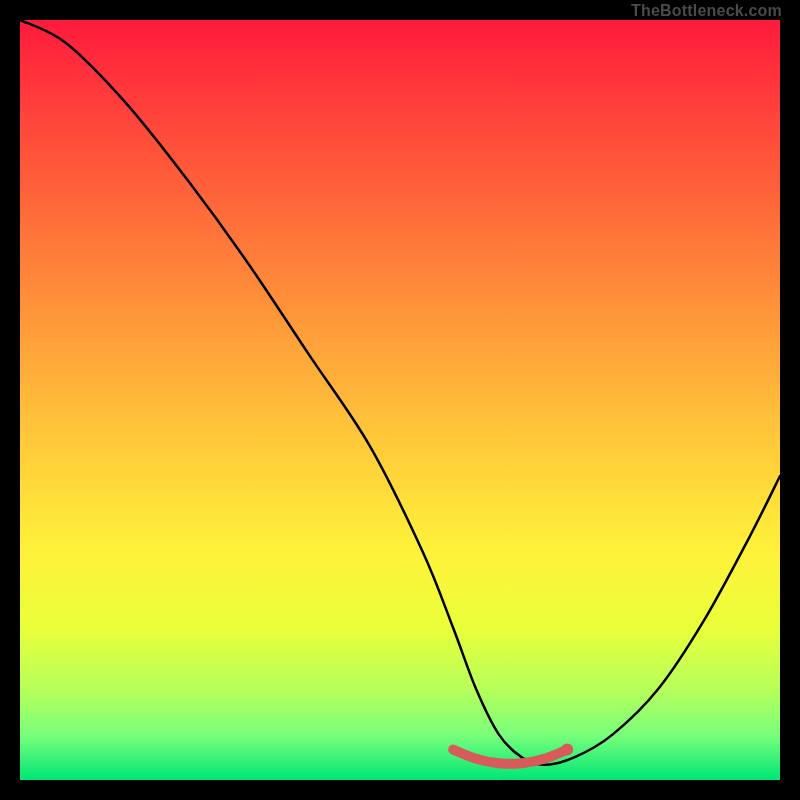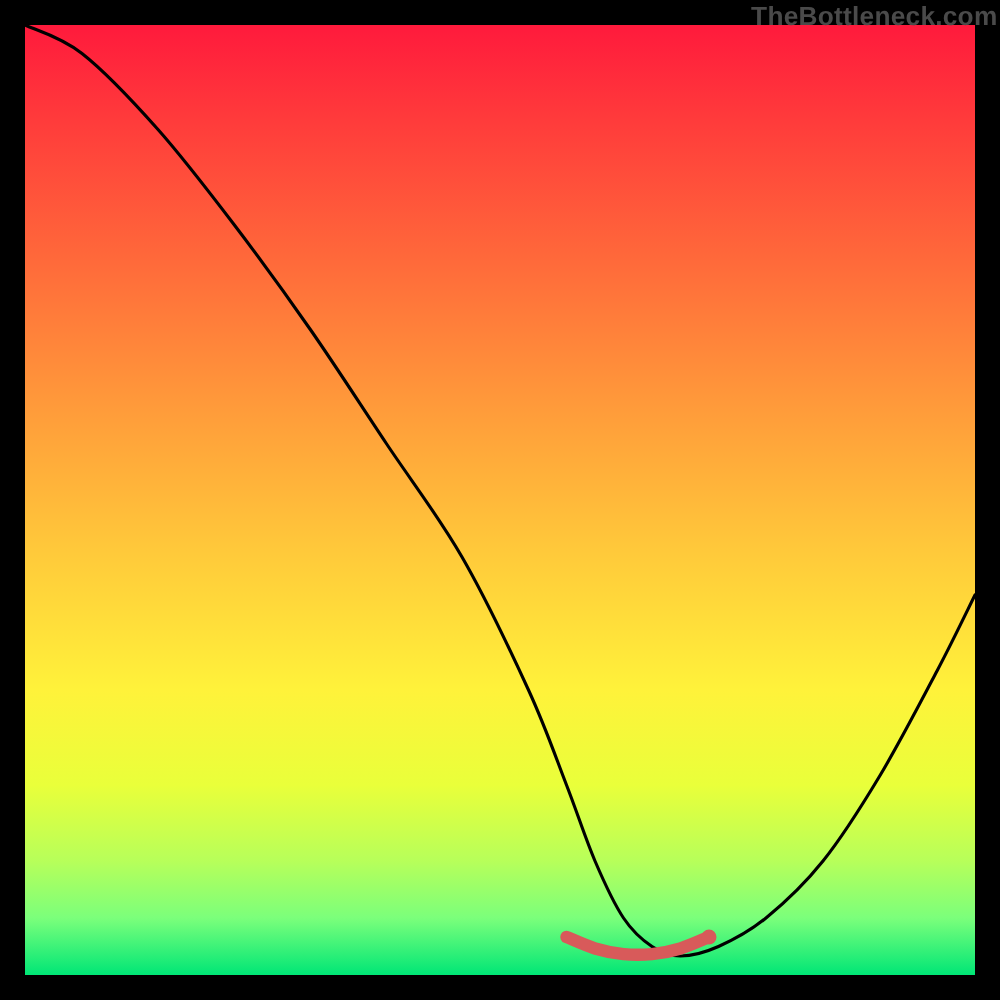--- a/index.html
+++ b/index.html
@@ -24,23 +24,23 @@
       #ffc83a 55%,
       #fff23a 70%,
       #e9ff3a 80%,
       #b7ff5a 88%,
       #7bff7b 94%,
       #00e676 100%);
   }
   .watermark {
     position: absolute;
     top: 2px;
-    right: 2px;
+    right: 18px;
     font-family: Arial, Helvetica, sans-serif;
-    font-size: 21px;
+    font-size: 16px;
     font-weight: 600;
     color: #4a4a4a;
     letter-spacing: 0.2px;
     pointer-events: none;
   }
   svg.curve {
     position: absolute;
     left: 0;
     top: 0;
     width: 100%;

